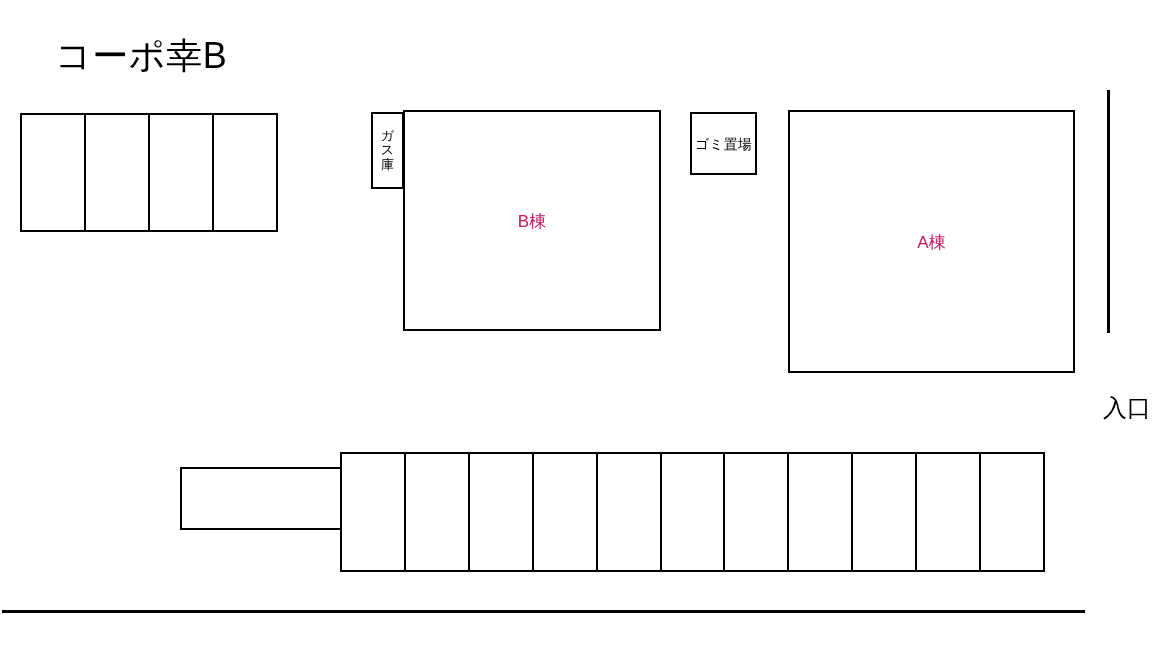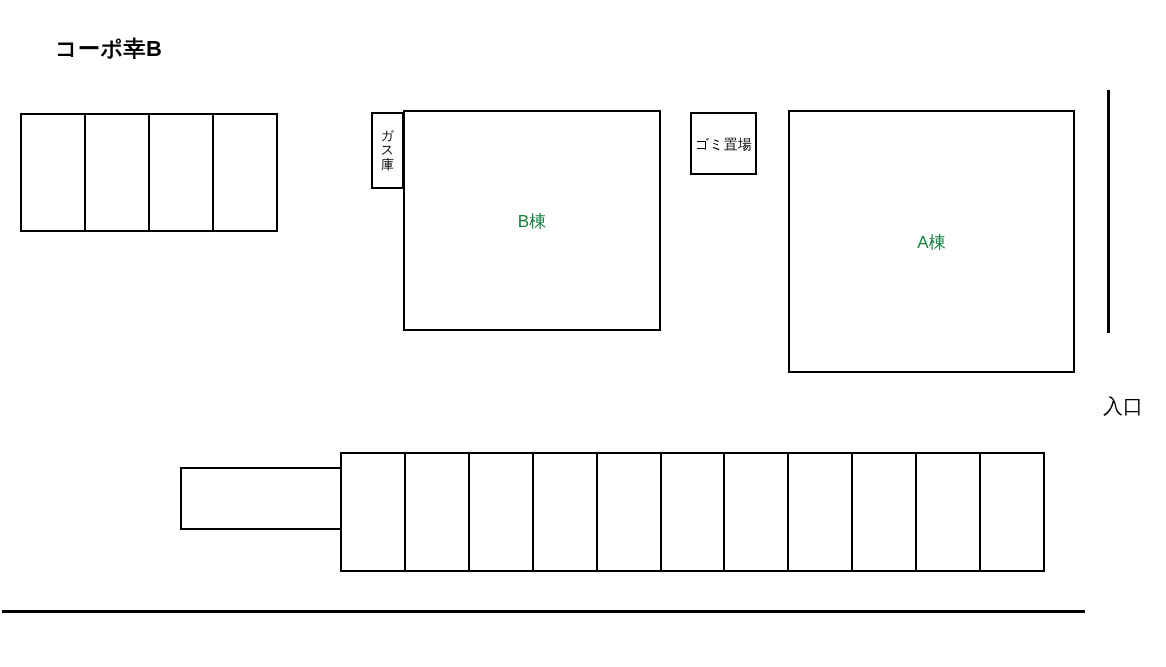--- a/index.html
+++ b/index.html
@@ -17,22 +17,22 @@
     height: 667px;
     background: #ffffff;
     overflow: hidden;
   }
 
   
   .plan-title {
     position: absolute;
     left: 55px;
     top: 38px;
-    font-size: 22px;
-    font-weight: bold;
+    font-size: 36px;
+    font-weight: normal;
     letter-spacing: 0.5px;
     line-height: 1;
     color: #000000;
     white-space: nowrap;
   }
 
   
   .box {
     position: absolute;
     box-sizing: border-box;
@@ -131,36 +131,36 @@
 
   .building-label {
     position: absolute;
     left: 0;
     right: 0;
     top: 50%;
     transform: translateY(-50%);
     text-align: center;
     font-size: 17px;
     line-height: 1;
-    color: #15803d;
+    color: #be185d;
   }
   #building-b .building-label { top: 50%; }
   #building-a .building-label { top: 50%; }
 
   
   #boundary-line-east {
     left: 1107px;
     top: 90px;
     height: 243px;
   }
   #entrance-label {
     position: absolute;
     left: 1103px;
     top: 396px;
-    font-size: 20px;
+    font-size: 24px;
     line-height: 1;
     color: #000000;
     white-space: nowrap;
   }
 
   
   #parking-block-south {
     left: 340px;
     top: 452px;
     width: 705px;

